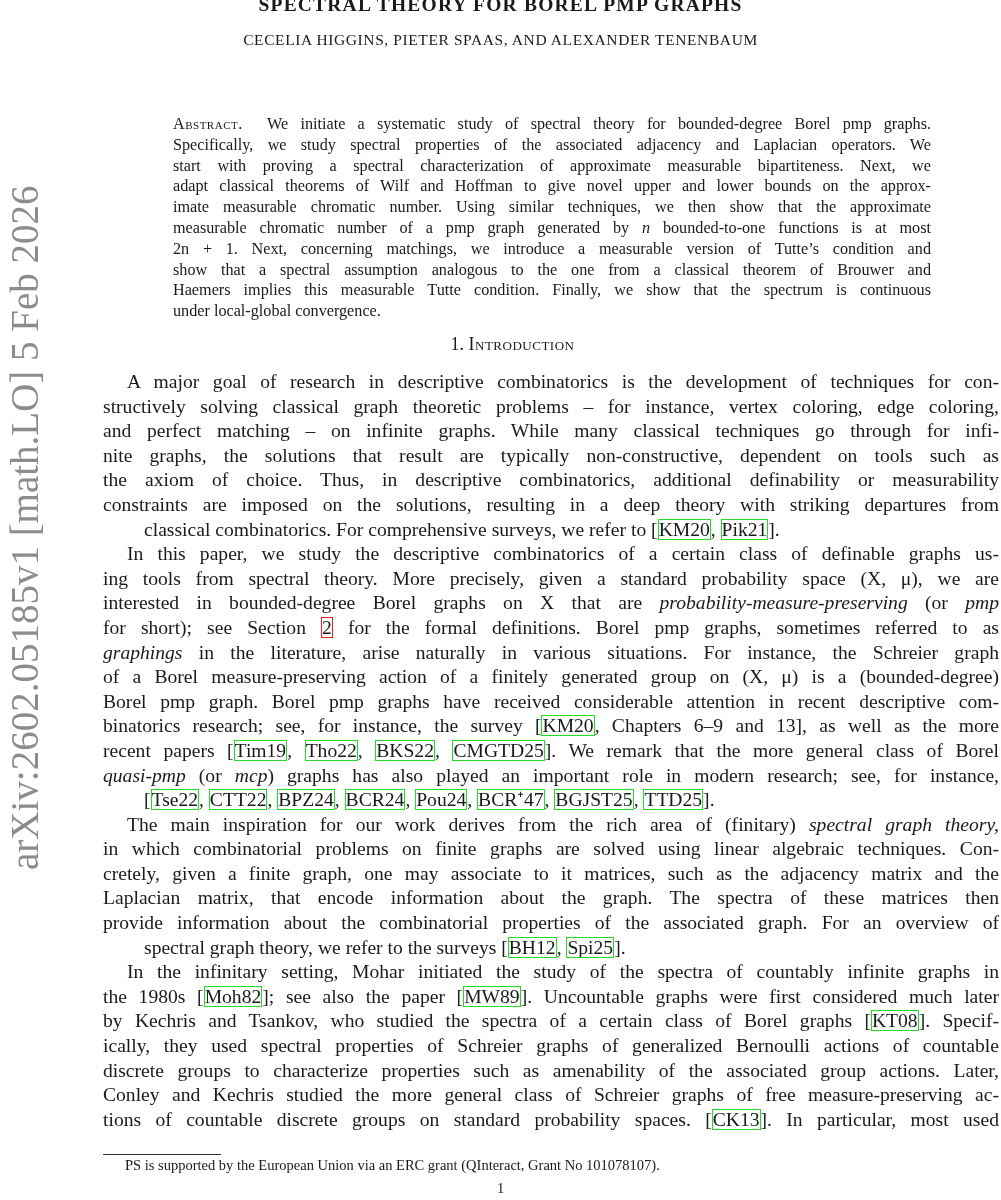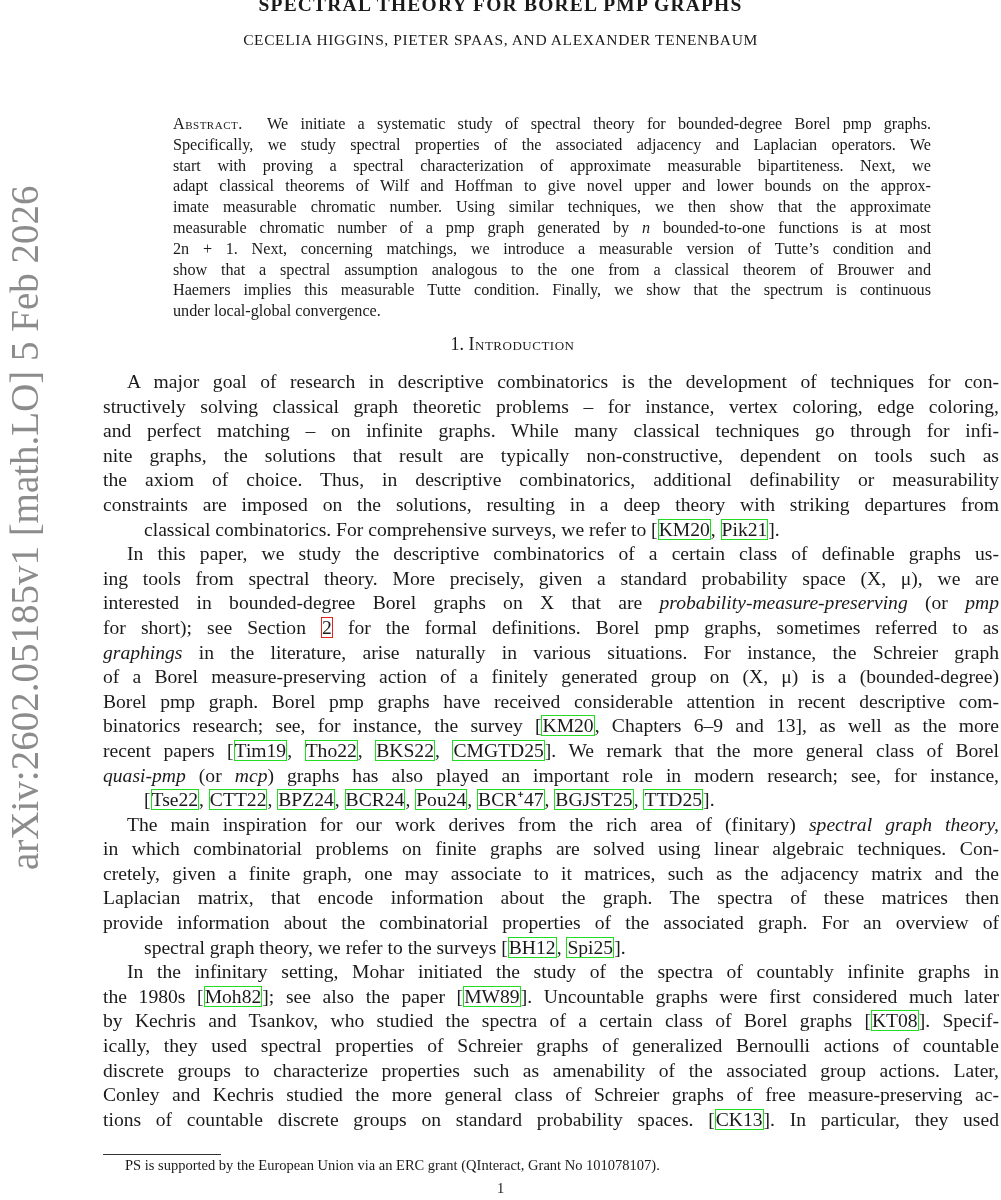--- a/index.html
+++ b/index.html
@@ -89,19 +89,19 @@
     <div class="line">Laplacian matrix, that encode information about the graph. The spectra of these matrices then</div>
     <div class="line">provide information about the combinatorial properties of the associated graph. For an overview of</div>
     <div class="line last"><span>spectral graph theory, we refer to the surveys [</span><span class="cite">BH12</span>, <span class="cite">Spi25</span>].</div>
 
     <div class="line indent">In the infinitary setting, Mohar initiated the study of the spectra of countably infinite graphs in</div>
     <div class="line"><span>the 1980s [</span><span class="cite">Moh82</span><span>]; see also the paper [</span><span class="cite">MW89</span><span>]. Uncountable graphs were first considered much later</span></div>
     <div class="line"><span>by Kechris and Tsankov, who studied the spectra of a certain class of Borel graphs [</span><span class="cite">KT08</span><span>]. Specif-</span></div>
     <div class="line">ically, they used spectral properties of Schreier graphs of generalized Bernoulli actions of countable</div>
     <div class="line">discrete groups to characterize properties such as amenability of the associated group actions. Later,</div>
     <div class="line">Conley and Kechris studied the more general class of Schreier graphs of free measure-preserving ac-</div>
-    <div class="line"><span>tions of countable discrete groups on standard probability spaces. [</span><span class="cite">CK13</span><span>]. In particular, they used</span></div>
+    <div class="line"><span>tions of countable discrete groups on standard probability spaces. [</span><span class="cite">CK13</span><span>]. In particular, most used</span></div>
   </div>
 
   <div class="fn-rule"></div>
   <div class="footnote">PS is supported by the European Union via an ERC grant (QInteract, Grant No 101078107).</div>
   <div class="pagenum">1</div>
 </div>
 
 </body></html>

